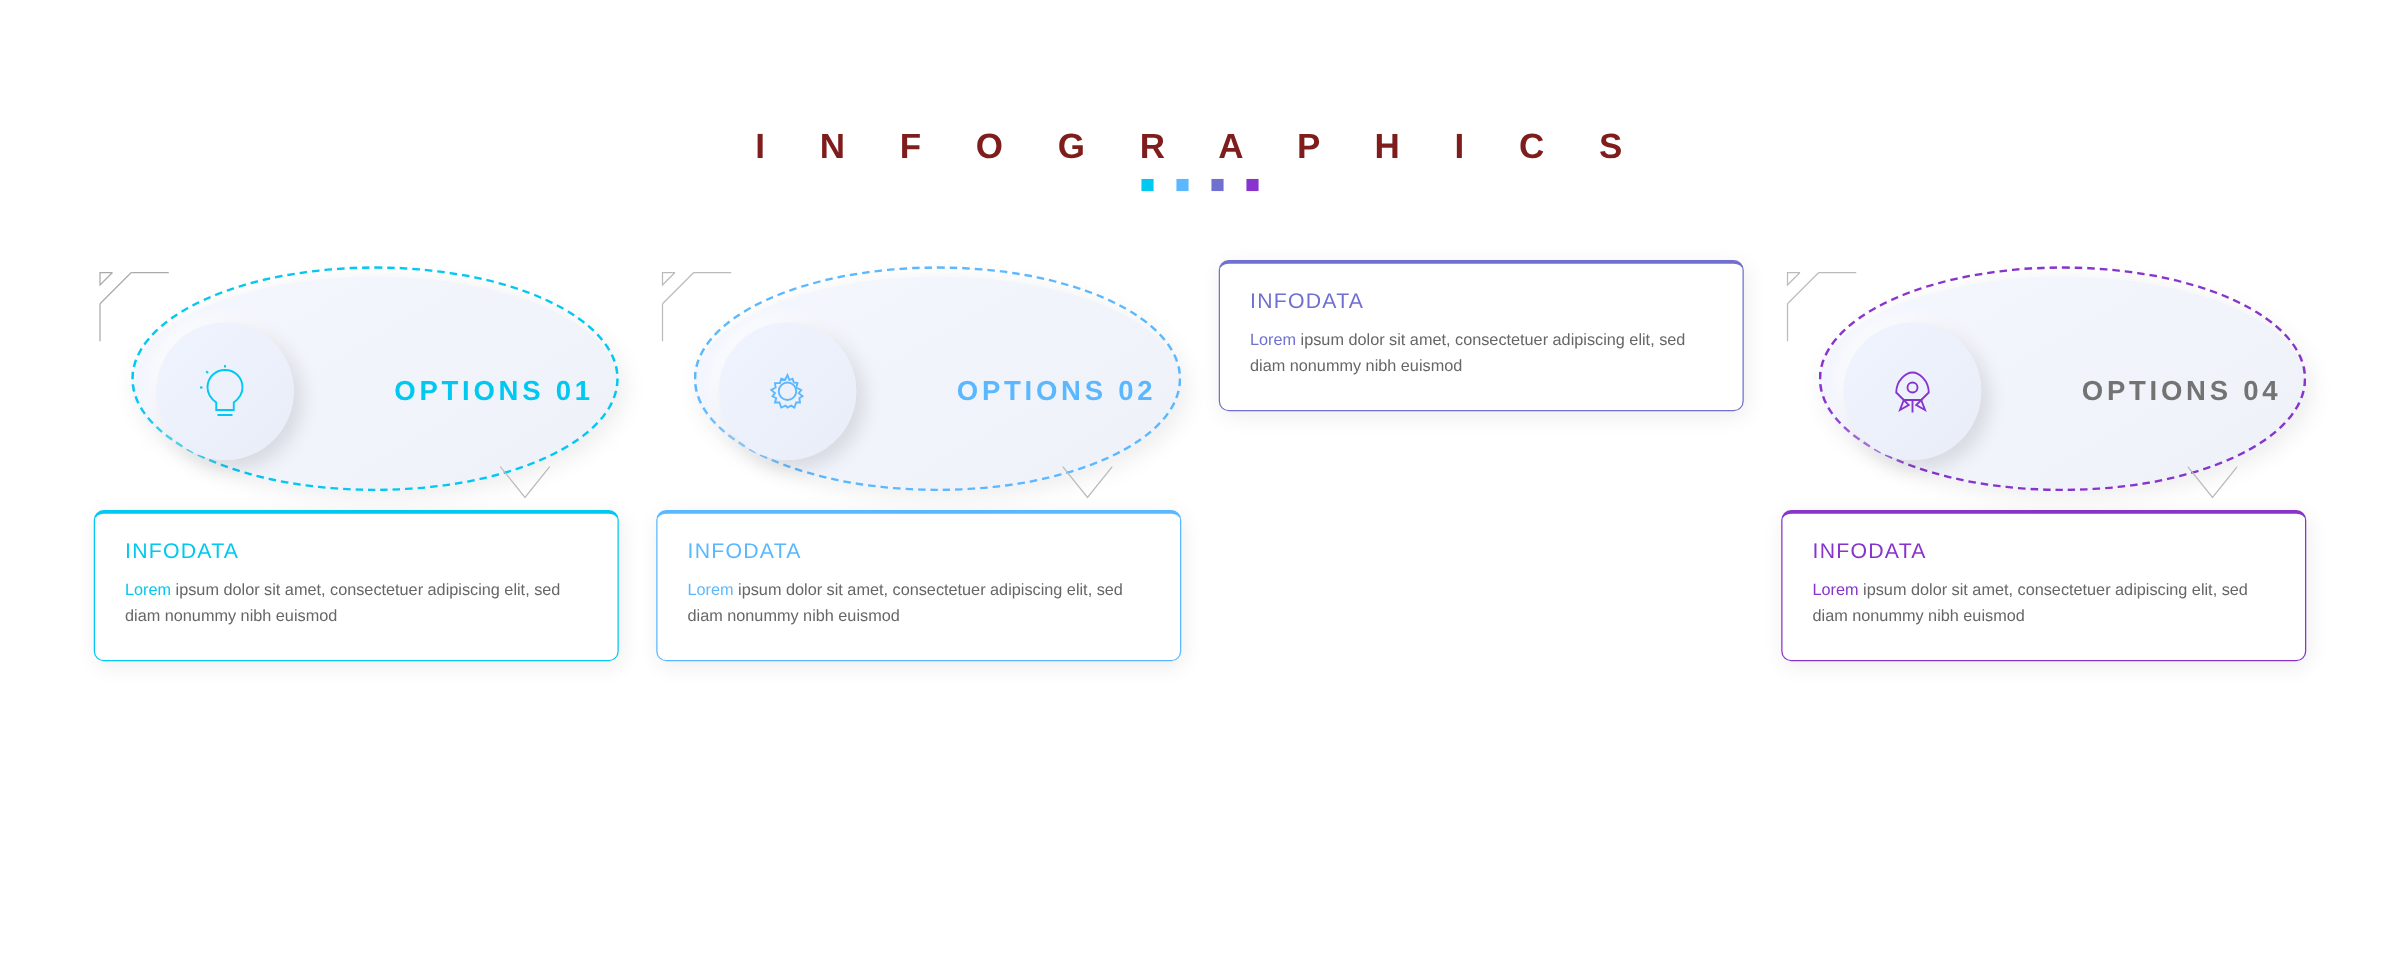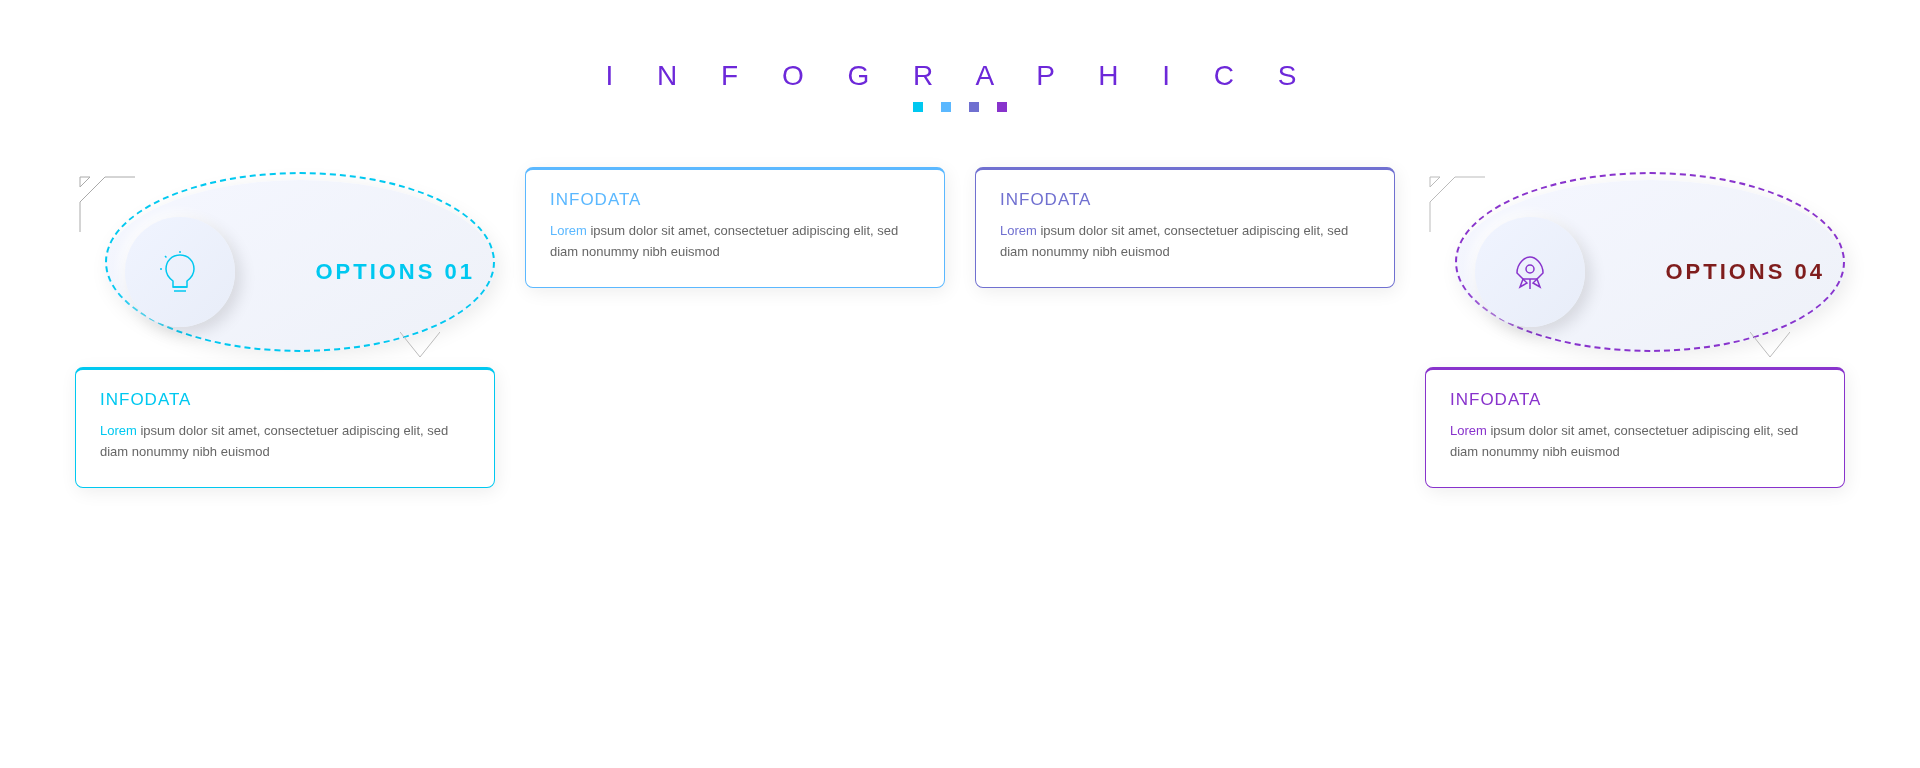--- a/index.html
+++ b/index.html
@@ -17,22 +17,23 @@
     }
 
     .header {
       margin-top: 60px;
       text-align: center;
     }
 
     .header-title {
       font-size: 28px;
       letter-spacing: 18px;
-      color: #6d28d9;
-      font-weight: 400;
+      color: #7f1d1d;
+      font-weight: 700;
+      margin-top: 41px;
     }
 
     .header-dots {
       display: flex;
       justify-content: center;
       gap: 18px;
       margin-top: 10px;
     }
 
     .cards-container {
@@ -151,21 +152,21 @@
     .card-2 .circle-icon svg { stroke: #5bb8ff; }
 
     .card-3 .bubble-dashed { border-color: #7070d0; }
     .card-3 .option-label { color: #7070d0; }
     .card-3 .card-bottom { border-color: #7070d0; }
     .card-3 .infodata-title { color: #7070d0; }
     .card-3 .lorem-word { color: #7070d0; }
     .card-3 .circle-icon svg { stroke: #7070d0; }
 
     .card-4 .bubble-dashed { border-color: #8833cc; }
-    .card-4 .option-label { color: #7f1d1d; }
+    .card-4 .option-label { color: #737373; }
     .card-4 .card-bottom { border-color: #8833cc; }
     .card-4 .infodata-title { color: #8833cc; }
     .card-4 .lorem-word { color: #8833cc; }
     .card-4 .circle-icon svg { stroke: #8833cc; }
 
     .bubble-bg {
       position: absolute;
       top: 8px;
       left: 30px;
       right: 0;
@@ -229,20 +230,41 @@
     </div>
     <div class="card-bottom">
       <div class="infodata-title">INFODATA</div>
       <div class="info-text">
         <span class="lorem-word">Lorem</span><span> ipsum dolor sit amet, consectetuer adipiscing elit, sed diam nonummy nibh euismod</span>
       </div>
     </div>
   </div>
 
   <div class="card card-2">
+    <div class="card-top">
+      <svg class="corner-lines-svg" style="position:absolute;top:0;left:0;width:90px;height:90px;z-index:1;">
+        <line x1="30" y1="5" x2="5" y2="30" stroke="#bbb" stroke-width="1"></line>
+        <line x1="5" y1="30" x2="5" y2="60" stroke="#bbb" stroke-width="1"></line>
+        <line x1="60" y1="5" x2="30" y2="5" stroke="#bbb" stroke-width="1"></line>
+        <polyline points="15,5 5,15 5,5 15,5" fill="none" stroke="#bbb" stroke-width="1"></polyline>
+      </svg>
+      <div class="bubble-bg"></div>
+      <div class="bubble-dashed" style="border-color:#5bb8ff;"></div>
+      <svg style="position:absolute;bottom:10px;right:55px;z-index:1;" width="40" height="30">
+        <polyline points="0,0 20,25 40,0" fill="none" stroke="#bbb" stroke-width="1"></polyline>
+      </svg>
+      <div class="circle-icon">
+
+        <svg width="46" height="46" viewBox="0 0 46 46">
+          <circle cx="23" cy="23" r="7" stroke="#5bb8ff" stroke-width="1.5" fill="none"></circle>
+          <path d="M23 10 L24.5 14 L27 13 L28 16 L31 16.5 L30 20 L34 22 L32 24.5 L35 27 L32.5 28.5 L33 32 L30 32 L28.5 36 L26 34.5 L23 36 L21.5 34.5 L18 36 L16.5 32 L13 32 L14 28.5 L11 27 L13 24.5 L10 22 L13.5 20 L13 16.5 L17 16.5 L18 13 L21 14 Z" stroke="#5bb8ff" stroke-width="1.5" fill="none"></path>
+        </svg>
+      </div>
+      <div class="option-label">OPTIONS 02</div>
+    </div>
     <div class="card-bottom" style="border-color:#5bb8ff;">
       <div class="infodata-title">INFODATA</div>
       <div class="info-text">
         <span class="lorem-word">Lorem</span><span> ipsum dolor sit amet, consectetuer adipiscing elit, sed diam nonummy nibh euismod</span>
       </div>
     </div>
   </div>
 
   <div class="card card-3">
     <div class="card-bottom" style="border-color:#7070d0;">

